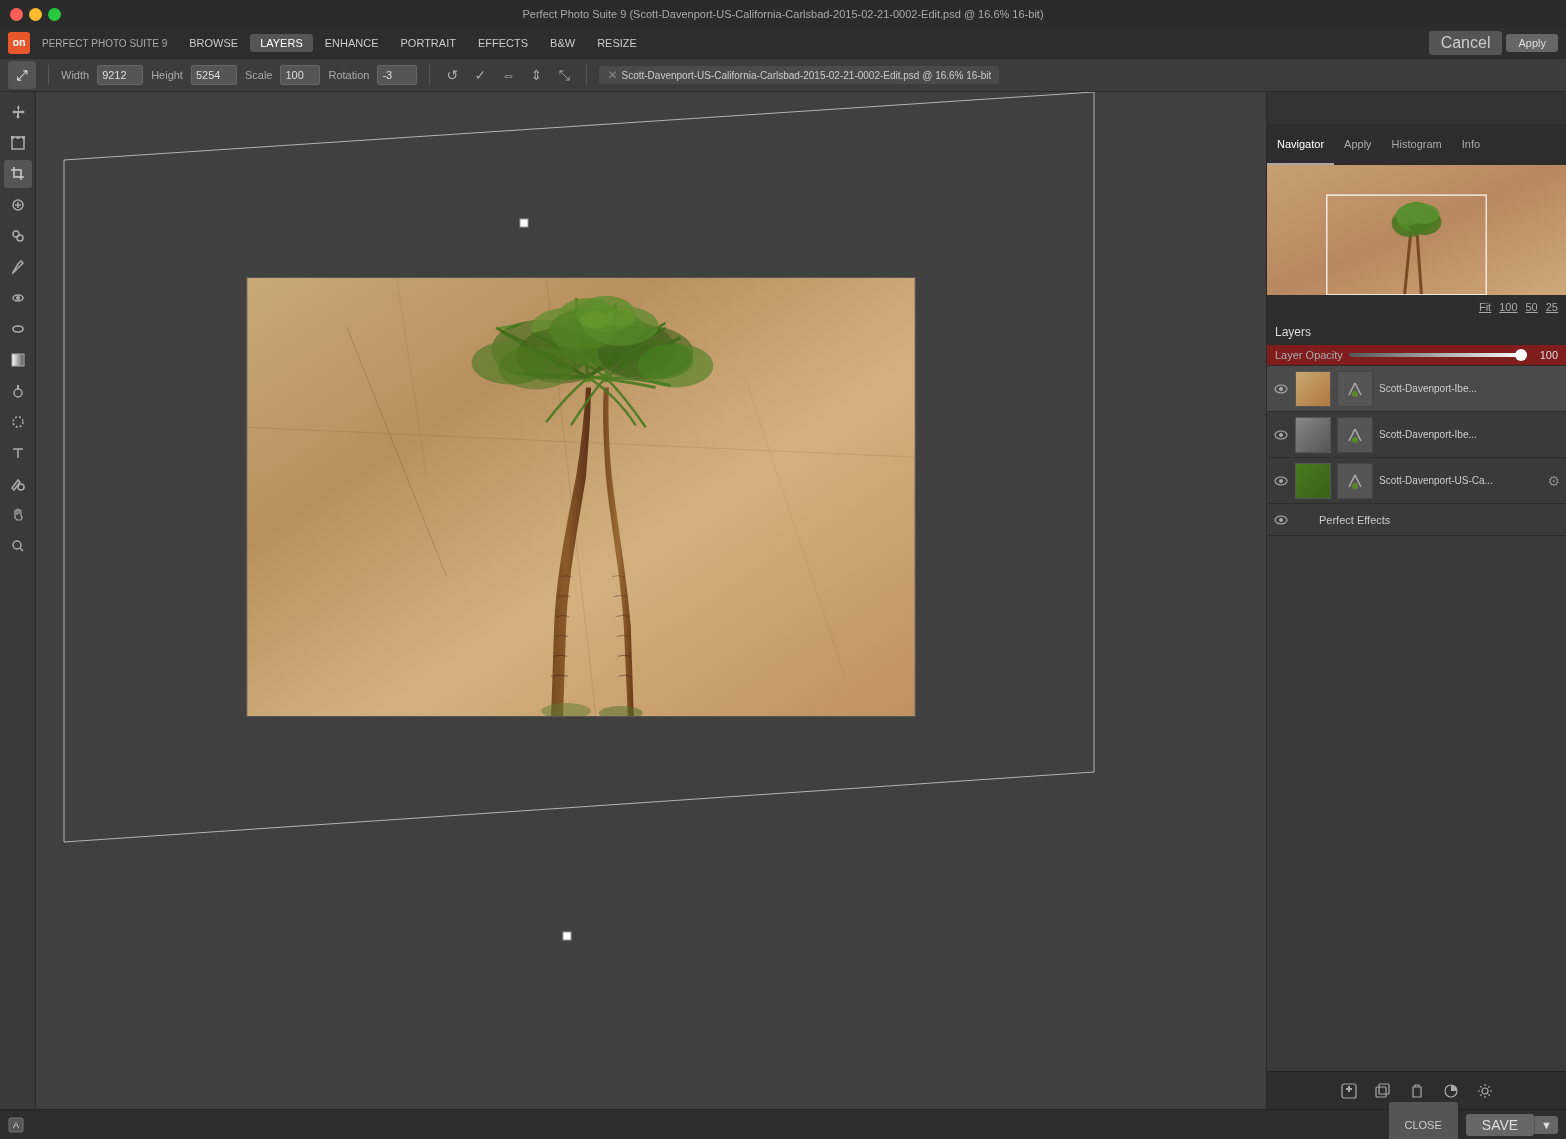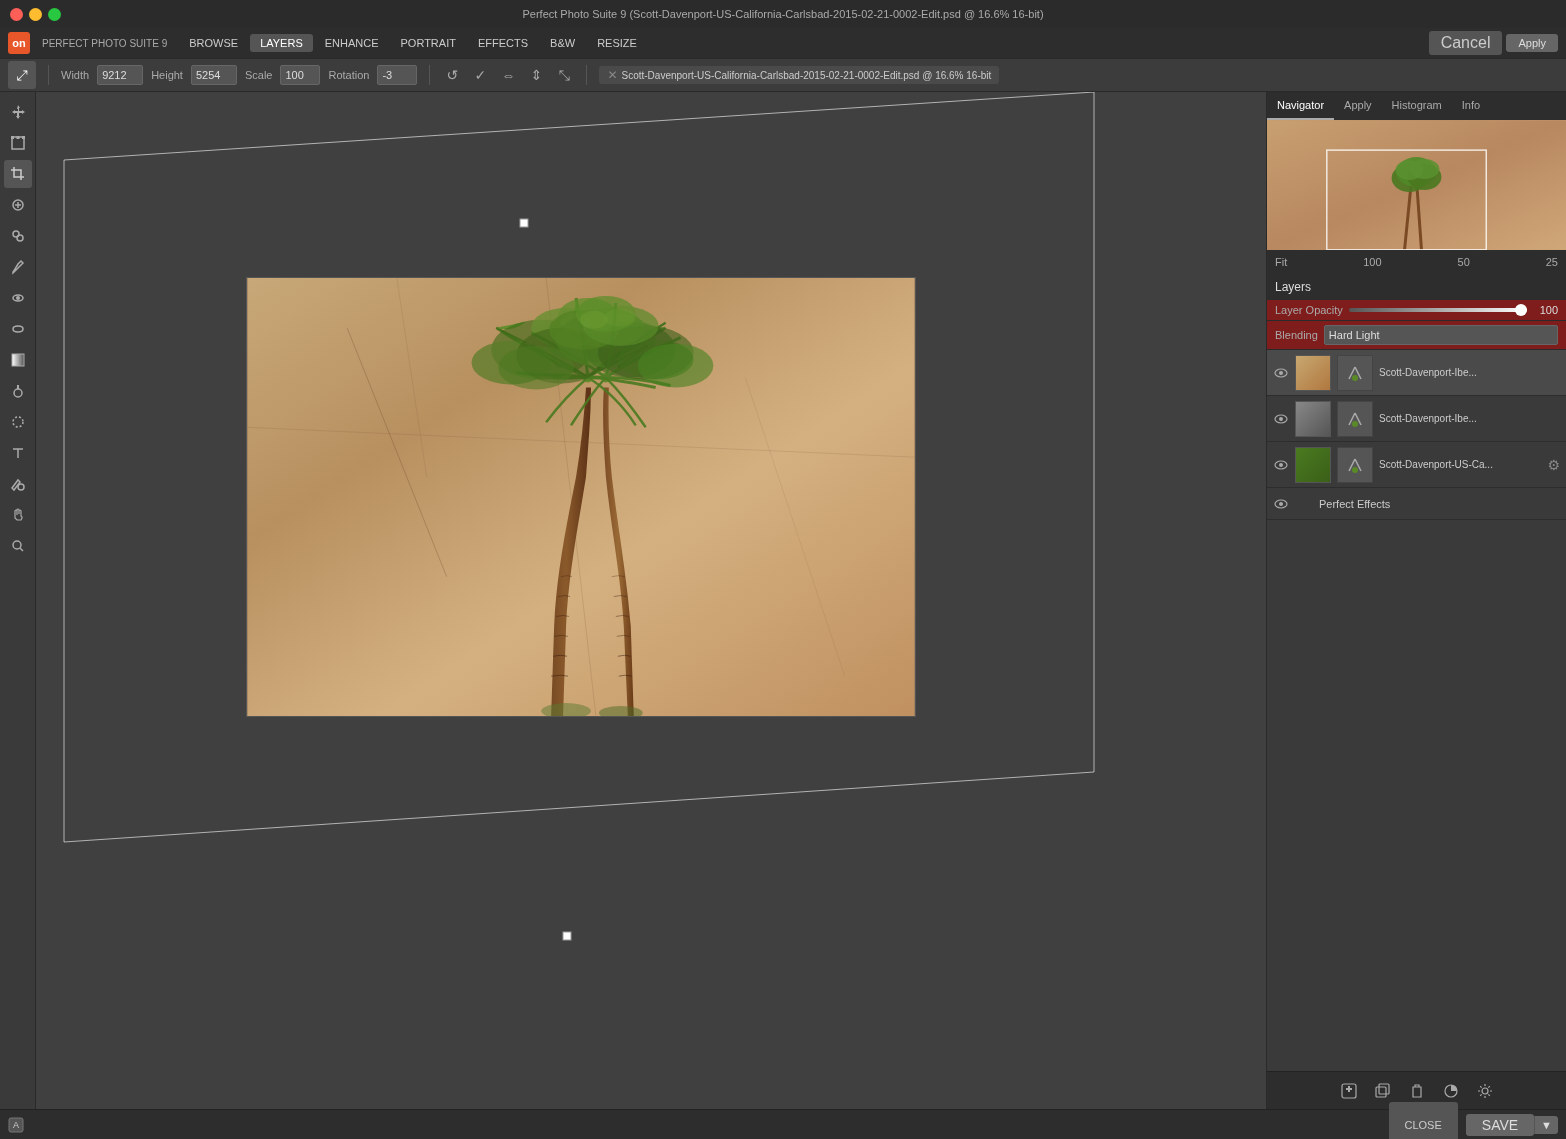--- a/index.html
+++ b/index.html
@@ -48,20 +48,21 @@
       height: 30px;
       background: #2d2d2d;
       display: flex;
       align-items: center;
       padding: 0 8px;
       gap: 2px;
     }
     .menu-logo {
       display: flex;
       margin-right: 10px;
+      font-family: Liberation Mono, monospace;
     }
     .on-logo {
       width: 22px;
       height: 22px;
       background: #e8572a;
       border-radius: 3px;
       display: flex;
       align-items: center;
       justify-content: center;
       font-weight: bold;
@@ -226,21 +227,22 @@
       background: #333;
       display: flex;
       flex-direction: column;
       border-left: 1px solid #2a2a2a;
     }
 
     
     #navigator-tabs {
       display: flex;
       background: #2d2d2d;
-      height: 28px;
+      height: 41px;
+      margin-top: 32px;
     }
     .nav-tab {
       padding: 0 10px;
       display: flex;
       align-items: center;
       font-size: 11px;
       color: #aaa;
       cursor: pointer;
       border-bottom: 2px solid transparent;
     }
@@ -264,25 +266,26 @@
       align-items: flex-end;
       justify-content: center;
     }
 
     
     #nav-coords {
       height: 24px;
       background: #2d2d2d;
       display: flex;
       align-items: center;
-      justify-content: space-between;
+      justify-content: flex-end;
       gap: 8px;
       padding: 0 8px;
       font-size: 11px;
       color: #aaa;
+      text-decoration: underline;
     }
 
     
     #layers-panel {
       flex: 1;
       display: flex;
       flex-direction: column;
     }
     #layers-header {
       height: 26px;
@@ -823,30 +826,20 @@
       </div>
 
       <div class="layers-control-row">
         <span class="layers-control-label">Layer Opacity</span>
         <div class="opacity-slider">
           <div class="opacity-thumb"></div>
         </div>
         <span class="opacity-val">100</span>
       </div>
 
-      <div class="layers-control-row">
-        <span class="layers-control-label">Blending</span>
-        <select class="blend-select">
-          <option>Hard Light</option>
-          <option>Normal</option>
-          <option>Multiply</option>
-          <option>Screen</option>
-          <option>Overlay</option>
-        </select>
-      </div>
 
       <div id="layers-list">
 
         <div class="layer-row active">
           <div class="layer-eye">
             <svg width="14" height="10" viewBox="0 0 14 10">
                 <ellipse cx="7" cy="5" rx="6" ry="4" fill="none" stroke="#aaa" stroke-width="1.2"></ellipse>
                 <circle cx="7" cy="5" r="2" fill="#aaa"></circle>
               </svg>
           </div>

